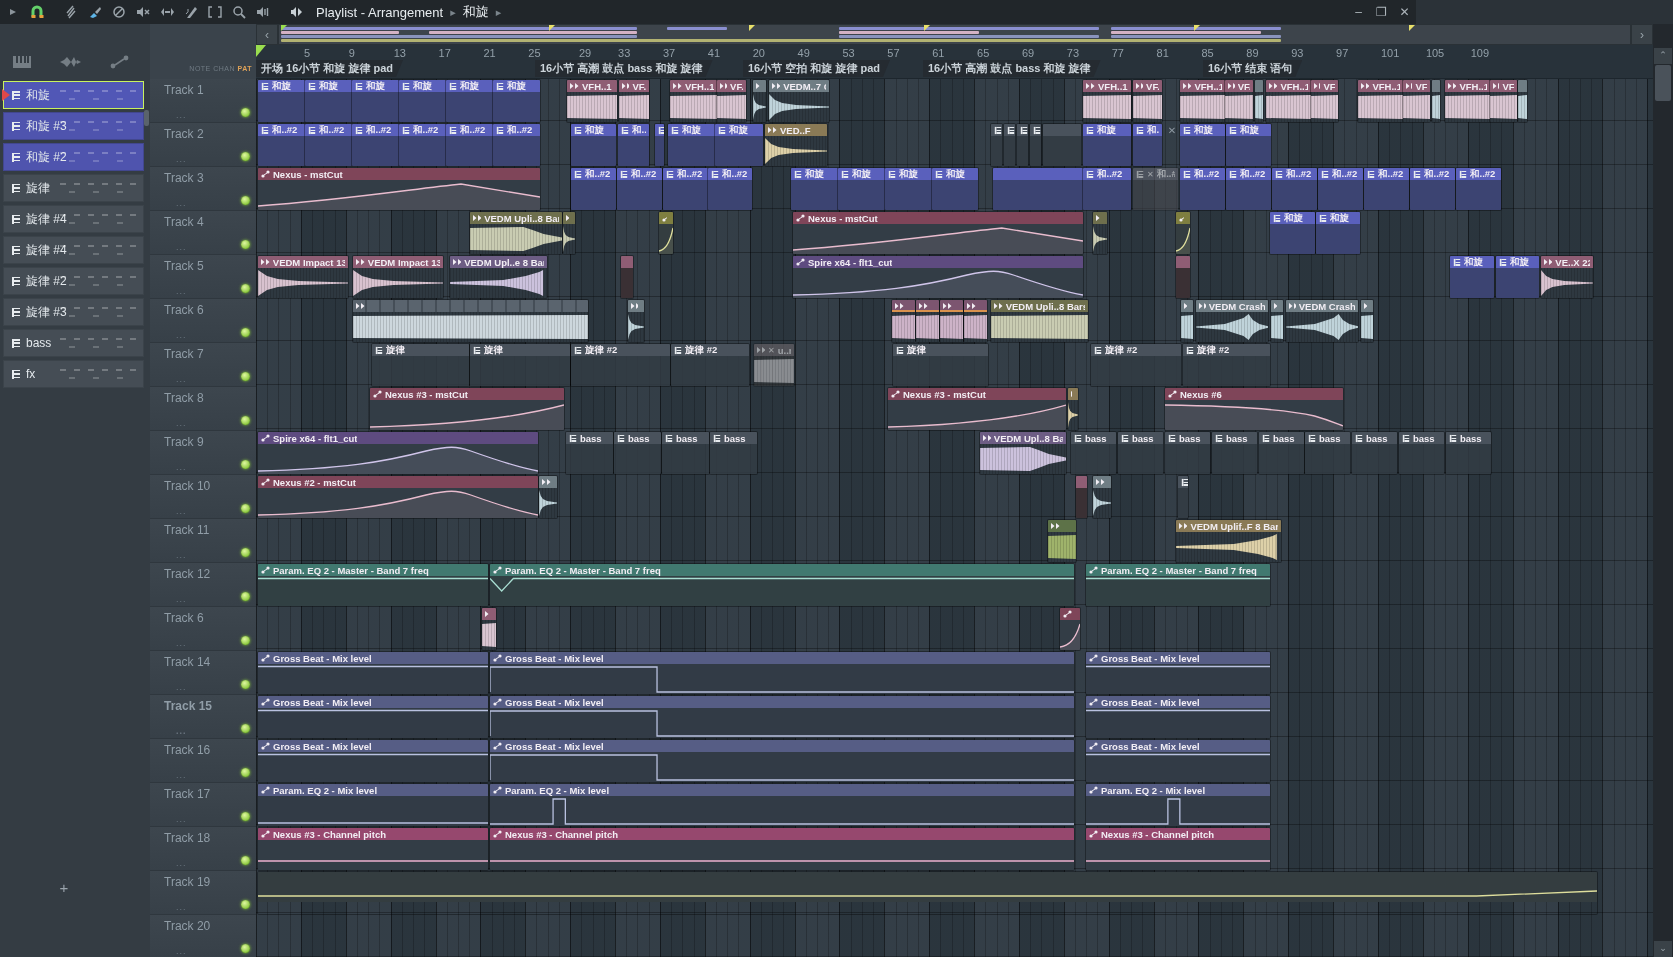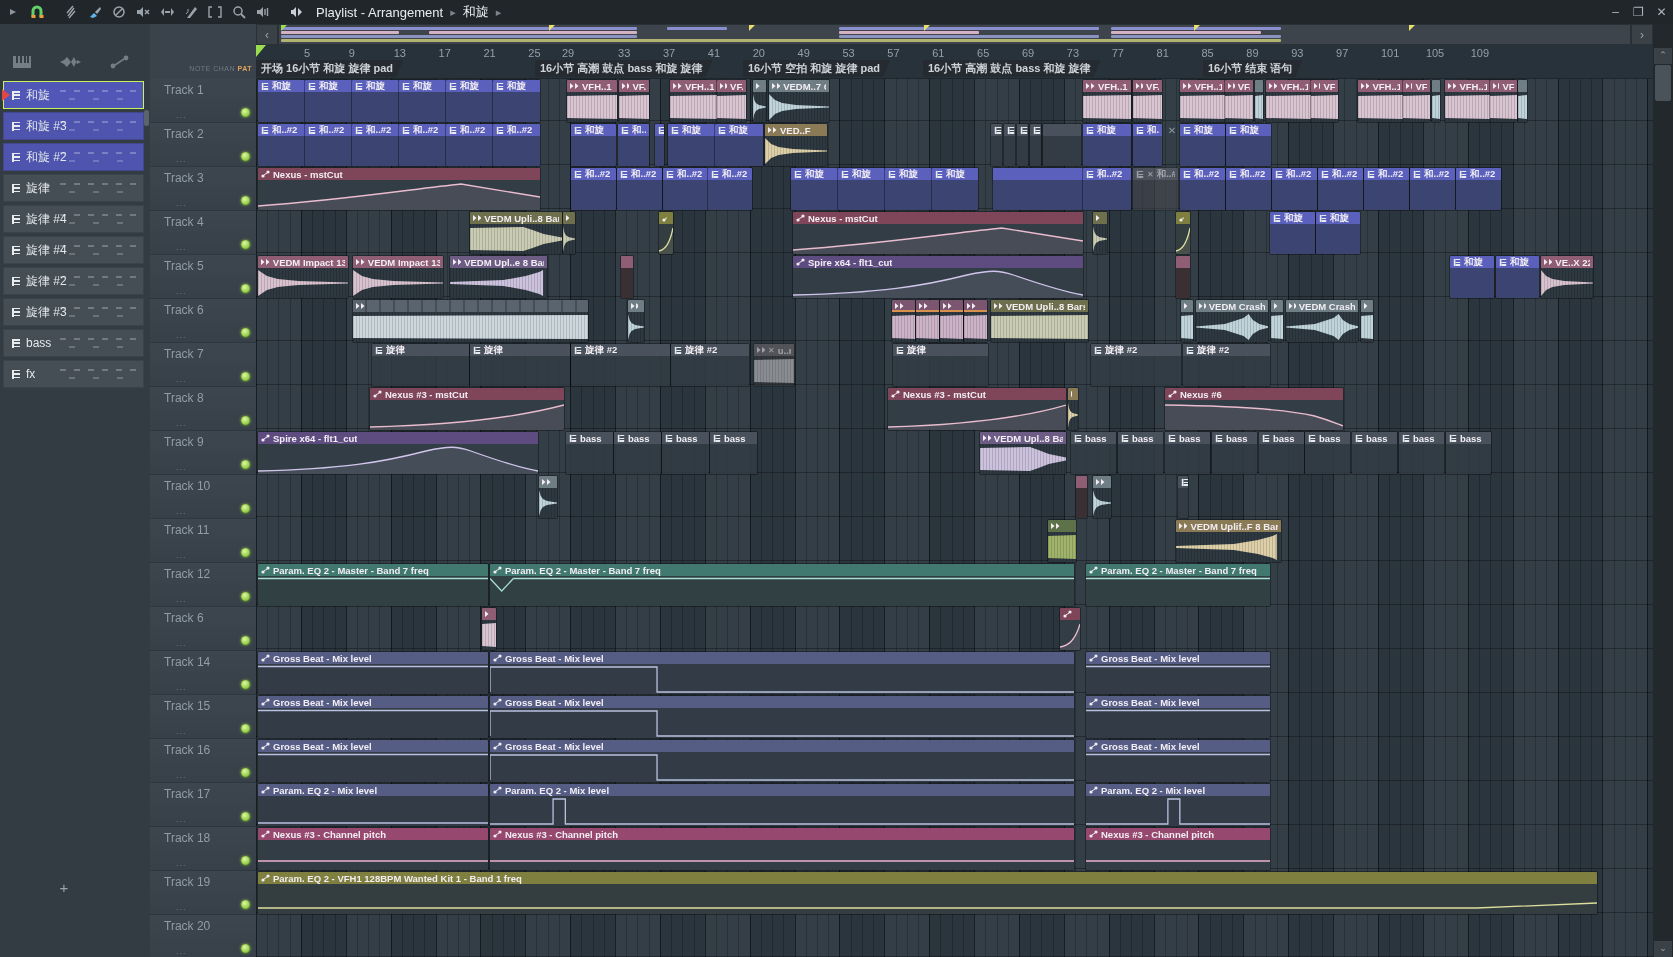--- a/index.html
+++ b/index.html
@@ -2,21 +2,21 @@
 <html><head>
 <meta charset="utf-8">
 <style>
   * { margin:0; padding:0; box-sizing:border-box; }
   html,body { width:1673px; height:957px; overflow:hidden; }
   body { font-family:"Liberation Sans","DejaVu Sans",sans-serif; background:#262c31; color:#cfd6da;
          -webkit-font-smoothing:antialiased; }
   #app { position:relative; width:1673px; height:957px; background:#2b3238; }
 
   
-  .titlebar { position:absolute; left:0; top:0; width:1673px; height:24px; background:#21262a;
+  .titlebar { position:absolute; left:0; top:0; width:1416px; height:24px; background:#21262a;
               display:flex; align-items:center; }
   .tb-icon { width:22px; height:18px; margin-left:2px; display:flex; align-items:center; justify-content:center; }
   .tb-icon svg { display:block; }
   .tb-sep { width:10px; }
   .crumb { display:flex; align-items:center; gap:7px; font-size:13px; color:#e8edf0; margin-left:8px; }
   .crumb .arr { color:#7b858c; font-size:11px; }
   .winbtns { margin-left:auto; display:flex; }
   .winbtn { width:23px; height:22px; display:flex; align-items:center; justify-content:center;
             color:#aeb6bc; font-size:12px; }
 
@@ -352,21 +352,21 @@
         <div class="thead-row" style="top: 528px;">
           <span class="tname">Track 6</span>
           <span class="dots">...</span>
           <span class="led"></span>
         </div>
         <div class="thead-row" style="top: 572px;">
           <span class="tname">Track 14</span>
           <span class="dots">...</span>
           <span class="led"></span>
         </div>
-        <div class="thead-row" style="top: 616px;">
+        <div class="thead-row" style="top: 616px; font-weight: bold;">
           <span class="tname">Track 15</span>
           <span class="dots">...</span>
           <span class="led"></span>
         </div>
         <div class="thead-row" style="top: 660px;">
           <span class="tname">Track 16</span>
           <span class="dots">...</span>
           <span class="led"></span>
         </div>
         <div class="thead-row" style="top: 704px;">
@@ -417,21 +417,21 @@
         </div>
       <div class="hs-btn">›</div>
     </div>
     <div class="ruler">
         <span class="tick" style="left: 47.88px;">5</span>
         <span class="tick" style="left: 92.76px;">9</span>
         <span class="tick" style="left: 137.64px;">13</span>
         <span class="tick" style="left: 182.52px;">17</span>
         <span class="tick" style="left: 227.4px;">21</span>
         <span class="tick" style="left: 272.28px;">25</span>
-        <span class="tick" style="left: 306px;">29</span>
+        <span class="tick" style="left: 323px;">29</span>
         <span class="tick" style="left: 362.04px;">33</span>
         <span class="tick" style="left: 406.92px;">37</span>
         <span class="tick" style="left: 451.8px;">41</span>
         <span class="tick" style="left: 496.68px;">20</span>
         <span class="tick" style="left: 541.56px;">49</span>
         <span class="tick" style="left: 586.44px;">53</span>
         <span class="tick" style="left: 631.32px;">57</span>
         <span class="tick" style="left: 676.2px;">61</span>
         <span class="tick" style="left: 721.08px;">65</span>
         <span class="tick" style="left: 765.96px;">69</span>
@@ -1626,20 +1626,36 @@
           </div>
           <div class="cbody notes sparse" style="background: rgb(51, 60, 68); --n: #cfd8de;"></div>
         </div>
         <div class="clip pat" style="left: 1190px; top: 353px; width: 45px;">
           <div class="chead" style="background: rgb(73, 82, 92);">
             <span class="icon-pat" style="transform:scale(.8)"></span>
             <span class="lab">bass</span>
           </div>
           <div class="cbody notes sparse" style="background: rgb(51, 60, 68); --n: #cfd8de;"></div>
         </div>
+        <div class="clip auto" style="left: 2px; top: 397px; width: 280px;">
+          <div class="chead" style="background: rgb(127, 69, 89);">
+            <svg width="9" height="8">
+              <circle cx="2" cy="6" r="1.6" fill="#f2eef4"></circle>
+              <circle cx="7" cy="2" r="1.6" fill="#f2eef4"></circle>
+              <path d="M3,5 L6,3" stroke="#f2eef4"></path>
+            </svg>
+            <span class="lab">Nexus #2 - mstCut</span>
+          </div>
+          <div class="cbody" style="background: rgb(51, 61, 70);">
+            <svg viewBox="0 0 100 30" preserveAspectRatio="none">
+              <path d="M0,27 C30,25 45,18 60,7 C68,2 71,2 76,7 C84,15 92,23 100,27 L100,30 L0,30 Z" fill="#e9bcce" opacity="0.12"></path>
+              <path d="M0,27 C30,25 45,18 60,7 C68,2 71,2 76,7 C84,15 92,23 100,27" stroke="#e9bcce" stroke-width="1.3" fill="none" vector-effect="non-scaling-stroke"></path>
+            </svg>
+          </div>
+        </div>
         <div class="clip aud" style="left: 283px; top: 397px; width: 18px;">
           <div class="chead" style="background: rgb(111, 125, 132);">
             <svg width="9" height="6">
               <path d="M0,0 L3.5,3 L0,6 Z M5,0 L8.5,3 L5,6 Z" fill="#f2eef4"></path>
             </svg>
             <span class="lab"></span>
           </div>
           <div class="cbody" style="background: rgb(46, 56, 64);">
             <svg viewBox="0 0 100 30" preserveAspectRatio="none">
               <path d="M0,2 L10,8 L22,11 L45,13 L100,14.5 L100,15.5 L45,17 L22,19 L10,22 L0,28 Z" fill="#bfd3da"></path>
@@ -1991,28 +2007,20 @@
             </svg>
             <span class="lab">Nexus #3 - Channel pitch</span>
           </div>
           <div class="cbody" style="background: rgb(51, 61, 70);">
             <svg viewBox="0 0 100 30" preserveAspectRatio="none">
               <path d="M0,21 L100,21" stroke="#eeb0cf" stroke-width="1.3" fill="none" vector-effect="non-scaling-stroke"></path>
             </svg>
           </div>
         </div>
         <div class="clip auto" style="left: 2px; top: 793px; width: 1339px;">
-          <div class="chead" style="background: rgb(127, 127, 64);">
-            <svg width="9" height="8">
-              <circle cx="2" cy="6" r="1.6" fill="#f2eef4"></circle>
-              <circle cx="7" cy="2" r="1.6" fill="#f2eef4"></circle>
-              <path d="M3,5 L6,3" stroke="#f2eef4"></path>
-            </svg>
-            <span class="lab">Param. EQ 2 - VFH1 128BPM Wanted Kit 1 - Band 1 freq</span>
-          </div>
           <div class="cbody" style="background: rgb(52, 61, 64);">
             <svg viewBox="0 0 100 30" preserveAspectRatio="none">
               <path d="M0,24 L91,24 L100,19" stroke="#dede9c" stroke-width="1.3" fill="none" vector-effect="non-scaling-stroke"></path>
             </svg>
           </div>
         </div>
       </div>
   </div>
 
   <div class="corner-btn">▪</div>

